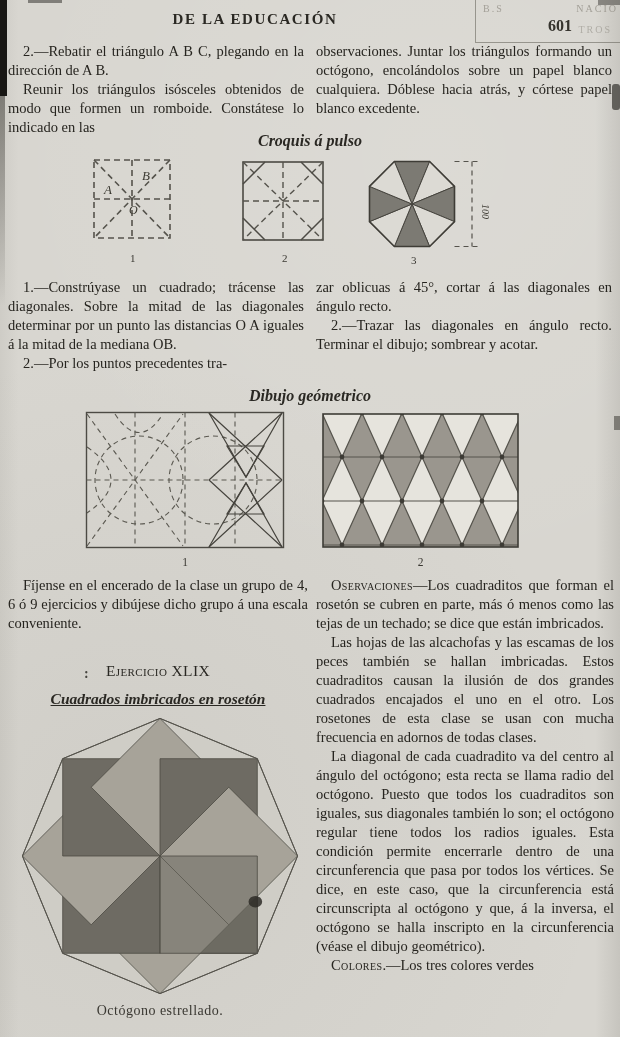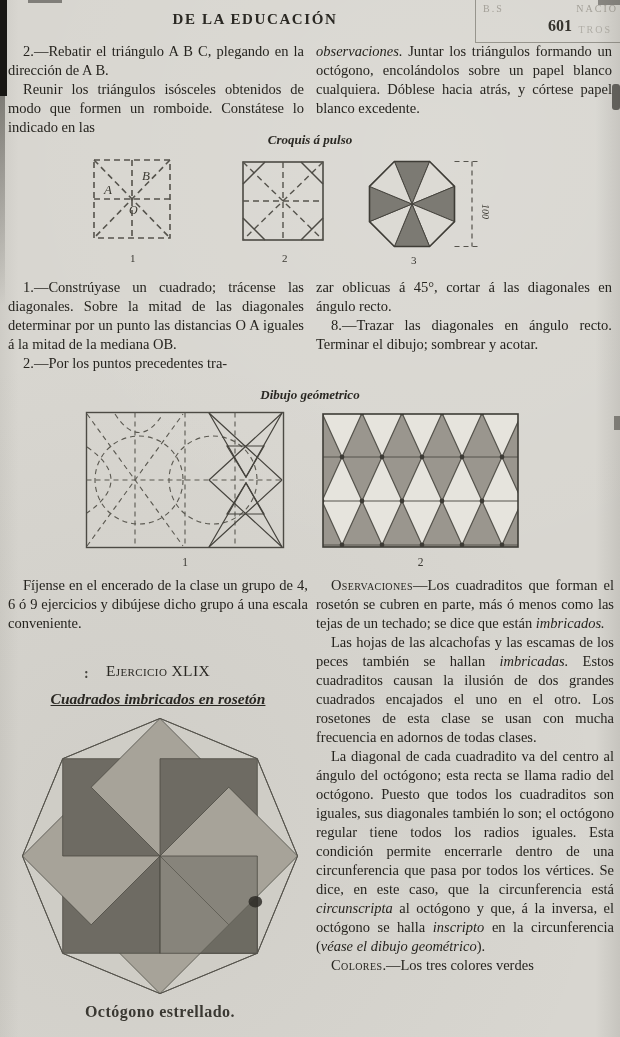--- a/index.html
+++ b/index.html
@@ -24,37 +24,37 @@
     border-left:1px solid rgba(95,92,84,0.55);
     border-bottom:1px solid rgba(95,92,84,0.55);
     color:rgba(125,122,112,0.75); font-size:10px; letter-spacing:2px;
   }
   .stamp .f1{position:absolute; left:7px; top:3px; opacity:.8;}
   .stamp .f2{position:absolute; right:2px; top:3px; opacity:.8;}
   .stamp .f3{position:absolute; right:8px; top:24px; opacity:.6;}
   .col{ width:296px; font-size:14.5px; line-height:19px; text-align:justify;}
   .col p{margin:0; text-indent:15px;}
   .col p.noindent{text-indent:0;}
-  .seg-i{font-style:italic;}
+  .seg-i{}
   .seg-bi{font-style:italic; font-weight:bold;text-decoration:underline;}
   .seg-sc{font-variant:small-caps; letter-spacing:.4px;}
   .section-title{
     left:0; width:620px; text-align:center;
-    font-style:italic; font-weight:bold; font-size:13px; color:#2a2823;
+    font-style:italic; font-weight:bold; font-size:16px; color:#2a2823;
   }
   .fig-number{ text-align:center; font-size:11.5px; color:#3a3832;}
   .exercise-heading{
     left:8px; width:300px; text-align:center;
     font-variant:small-caps; font-size:15.5px; letter-spacing:1px; color:#2a2823;
   }
   .exercise-subtitle{
     left:8px; width:300px; text-align:center;
     font-style:italic; font-weight:bold; font-size:15.5px; color:#2a2823;
   }
-  .fig-caption{ left:10px; width:300px; text-align:center; font-size:16px; font-weight:bold; color:#3a3832; letter-spacing:.5px;}
+  .fig-caption{ left:10px; width:300px; text-align:center; font-size:14px; font-weight:normal; color:#3a3832; letter-spacing:.5px;}
   .ink-mark{ left:84px; top:666px; font-size:14px; font-weight:bold; color:rgba(45,43,38,.85);}
   
   .edge-strip-left{ left:0; top:0; width:7px; height:96px; background:#181714;}
   .edge-strip-left2{ left:0; top:96px; width:5px; height:210px; background:linear-gradient(180deg, rgba(60,58,52,.55), rgba(60,58,52,0));}
   .edge-smudge-r1{ right:0; top:84px; width:8px; height:26px; background:rgba(40,38,34,.65); border-radius:3px;}
   .edge-smudge-r2{ right:0; top:416px; width:6px; height:14px; background:rgba(50,48,42,.5);}
   .edge-tick-top{ left:28px; top:0; width:34px; height:3px; background:rgba(40,38,34,.5);}
   .edge-tick-top2{ right:0; top:0; width:22px; height:5px; background:rgba(40,38,34,.45);}
   svg text{font-family:"Liberation Serif","DejaVu Serif",serif;}
 </style>
@@ -138,21 +138,21 @@
       <text x="57" y="114" font-size="11" fill="#3a3832">3</text>
     </svg>
   </div>
 
   <div class="abs col" style="left:8px; top:278px;">
     <p><span>1.—Constrúyase un cuadrado; trácense las diagonales.  Sobre la mitad de las diagonales determinar por un punto las distancias O A iguales á la mitad de la mediana OB.</span></p>
     <p><span>2.—Por los puntos precedentes tra-</span></p>
   </div>
   <div class="abs col" style="left:316px; top:278px;">
     <p class="noindent"><span>zar oblicuas á 45°, cortar á las diagonales en ángulo recto.</span></p>
-    <p><span>8.—Trazar las diagonales en ángulo recto.  Terminar el dibujo; sombrear y acotar.</span></p>
+    <p><span>2.—Trazar las diagonales en ángulo recto.  Terminar el dibujo; sombrear y acotar.</span></p>
   </div>
 
   <div class="abs section-title" style="top:387px;">Dibujo geómetrico</div>
 
   <div class="abs" style="left:85px; top:411px;">
     <svg width="200" height="140" viewBox="0 0 200 140">
       <rect x="1.5" y="1.5" width="197" height="135" fill="none" stroke="#4c4a44" stroke-width="1.4"></rect>
       <g stroke="#5a5850" stroke-width="1.1" stroke-dasharray="5 4" fill="none">
         <path d="M50,1.5 V136.5 M100,1.5 V136.5 M150,1.5 V136.5"></path>
         <path d="M1.5,69 H198.5"></path>

